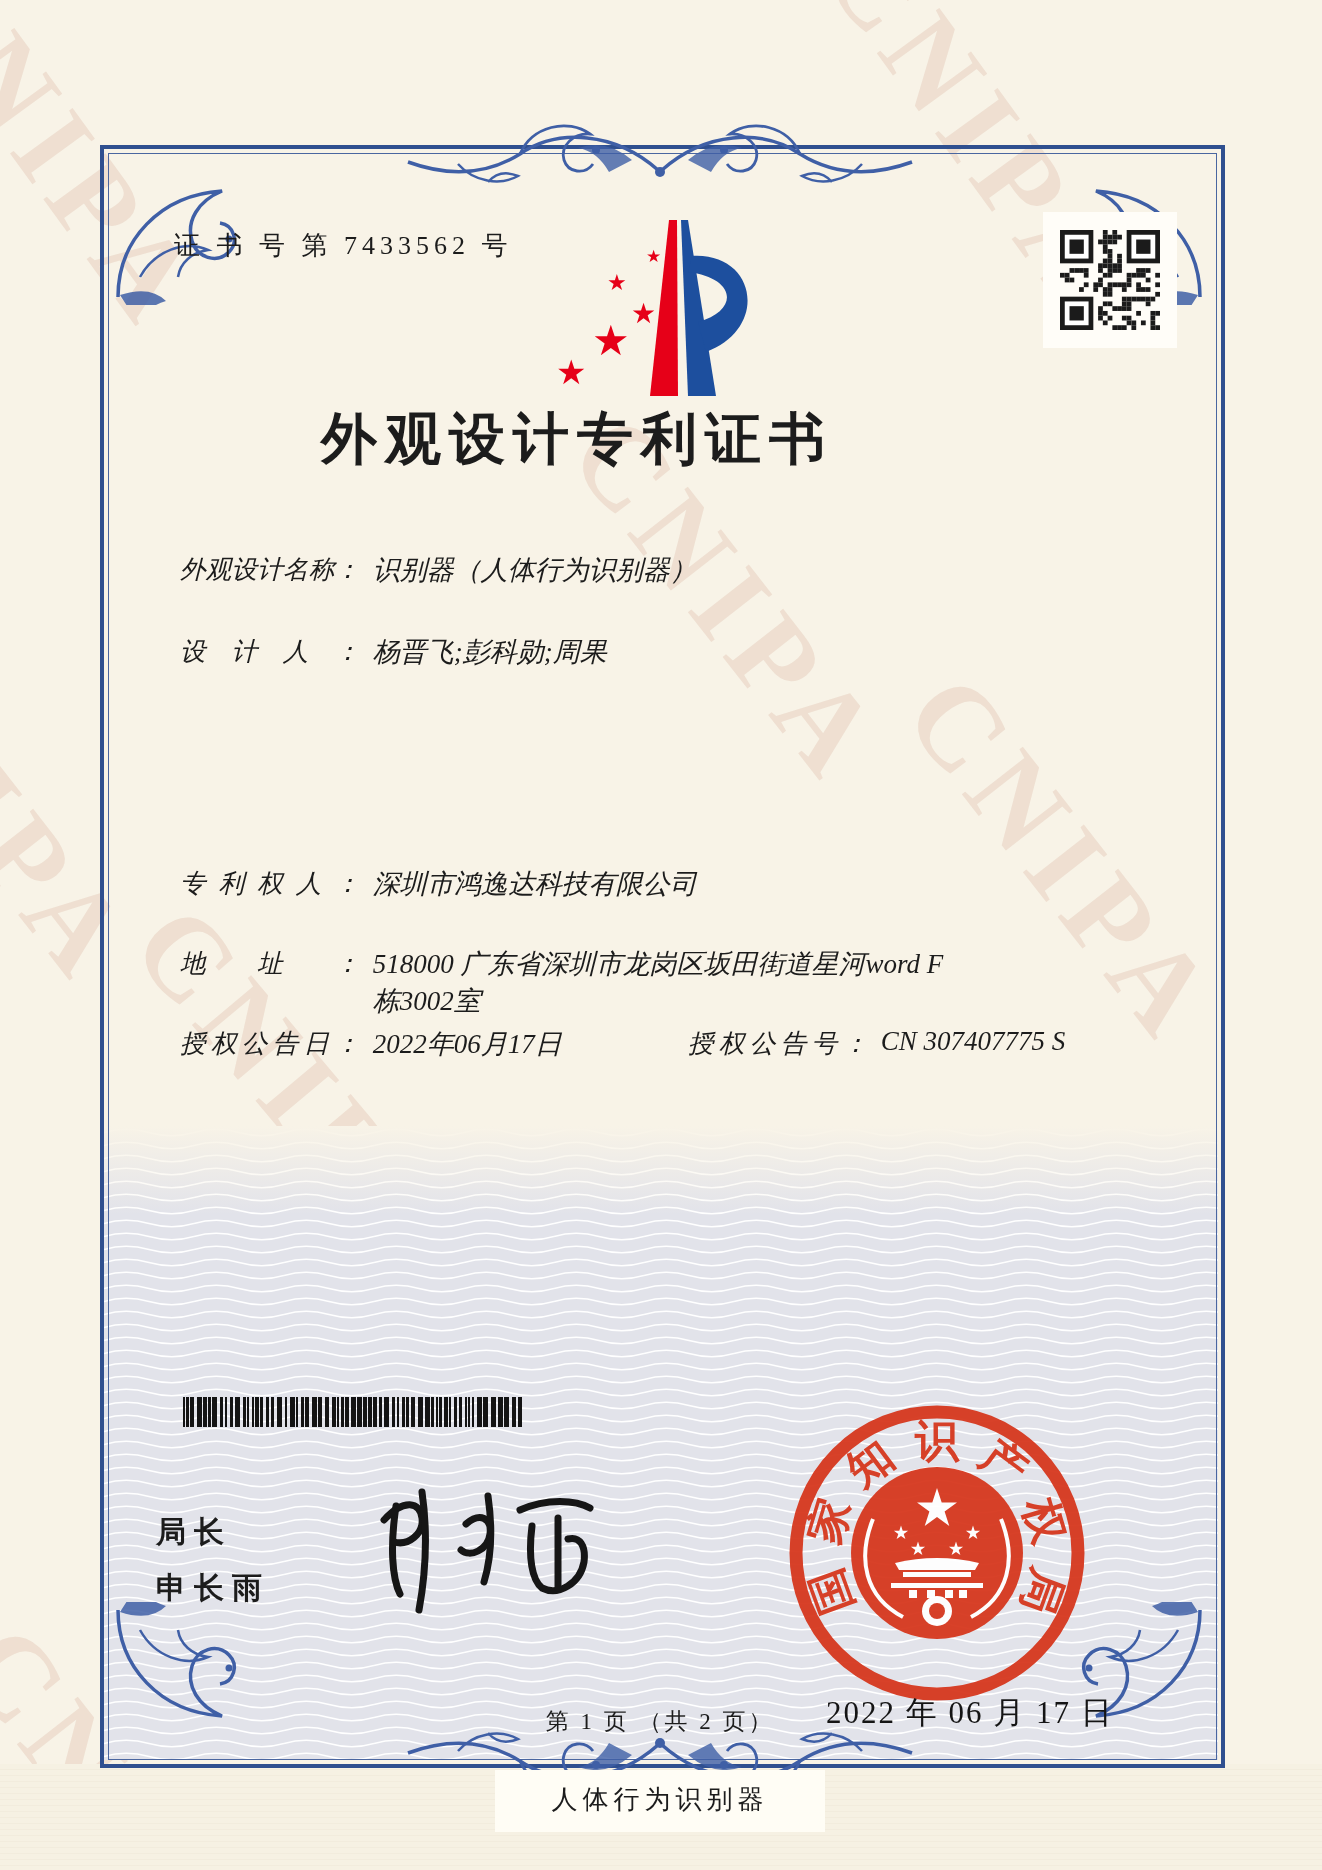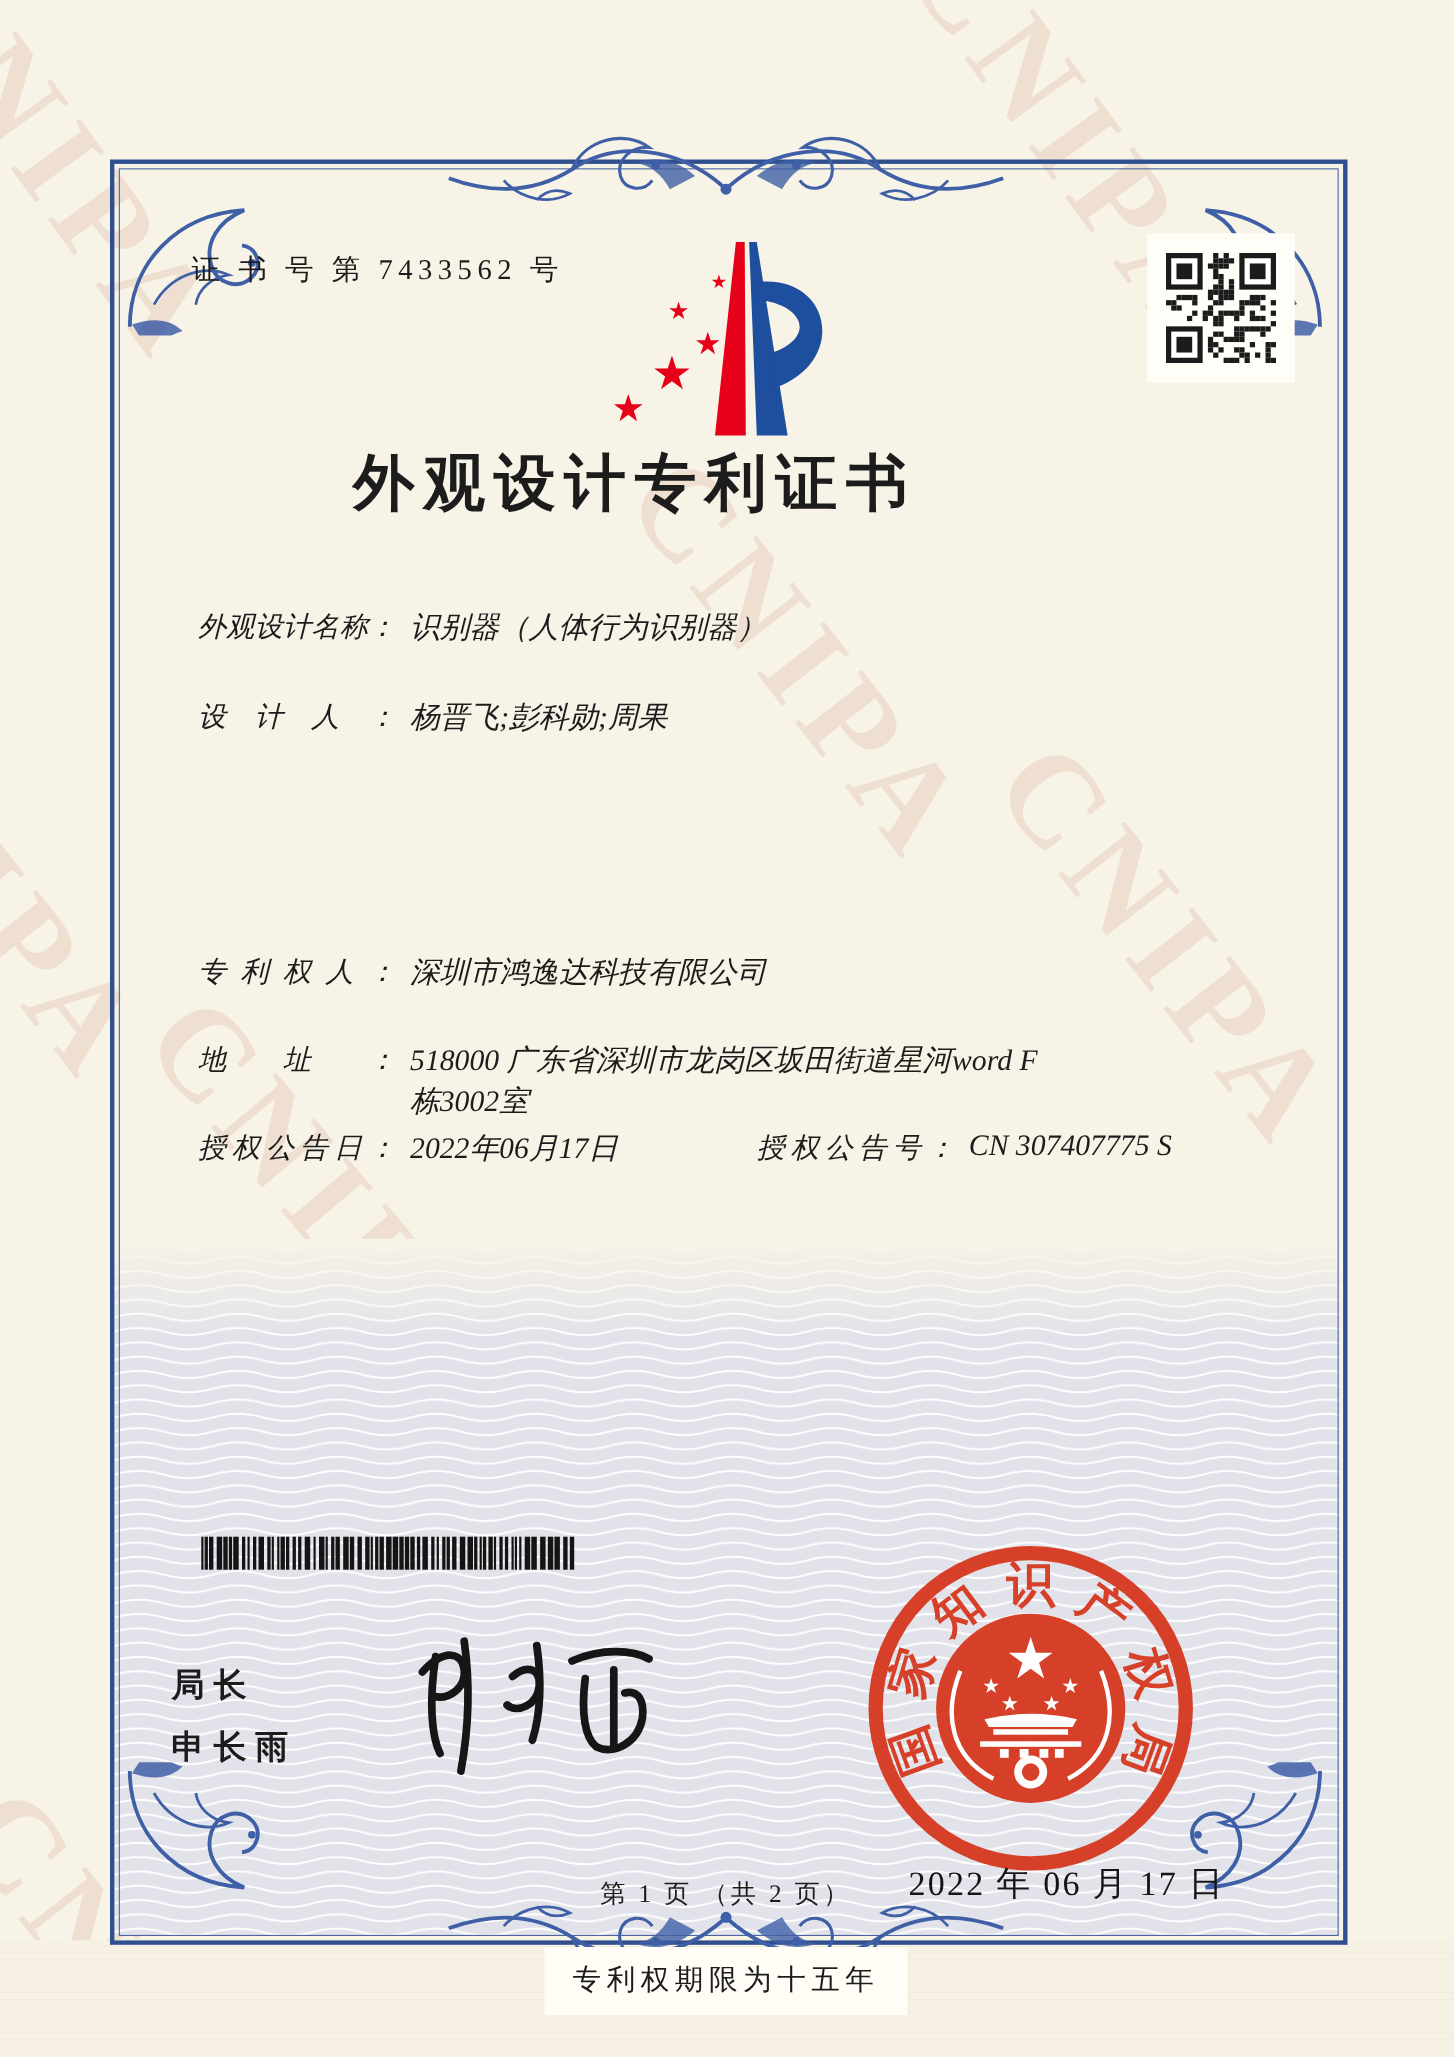--- a/index.html
+++ b/index.html
@@ -416,15 +416,15 @@
     <circle cx="0" cy="58" r="8" fill="#d6361c"></circle>
     <g stroke="#ffffff" stroke-width="4" fill="none">
       <path d="M-64 -34 C-80 6 -72 44 -34 64"></path>
       <path d="M64 -34 C80 6 72 44 34 64"></path>
     </g>
   </svg>
   <div class="sealdate">2022 年 06 月 17 日</div>
 
   <div class="footpage">第 1 页 （共 2 页）</div>
   <div class="contbox"></div>
-  <div class="contnote">专利权期限为十五年</div>
+  <div class="contnote">人体行为识别器</div>
 
 </div>
 
 </body></html>

